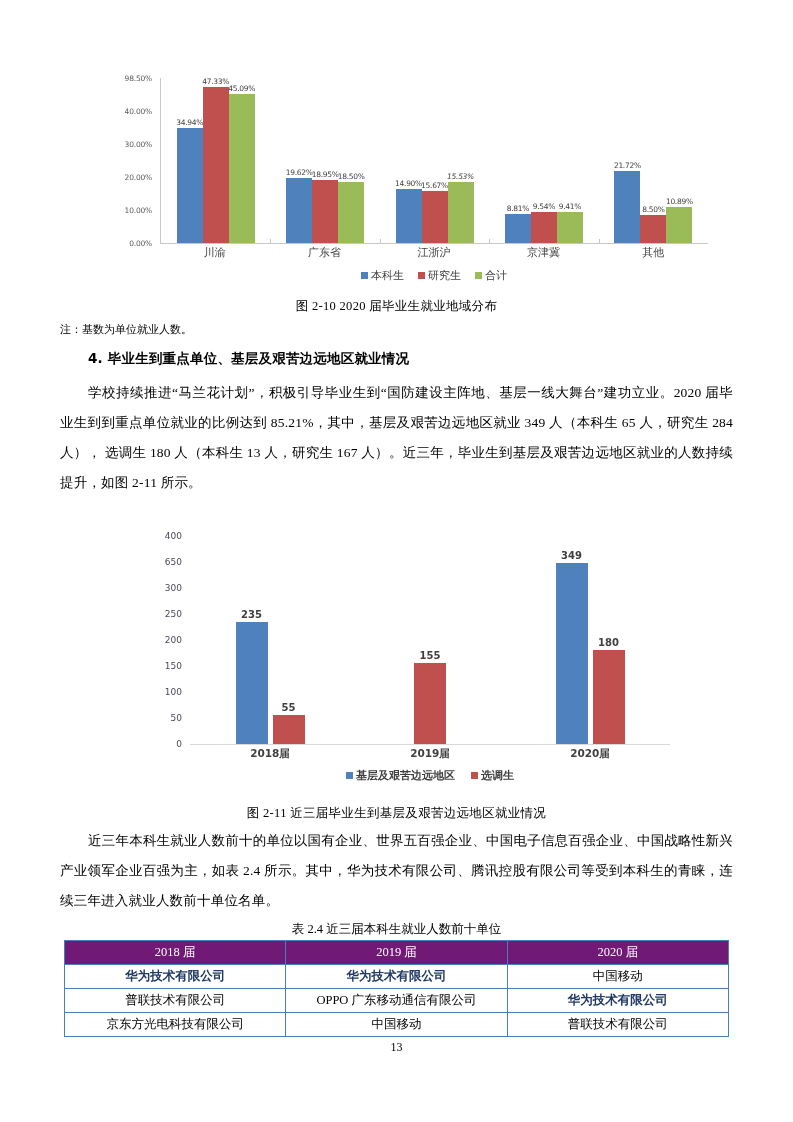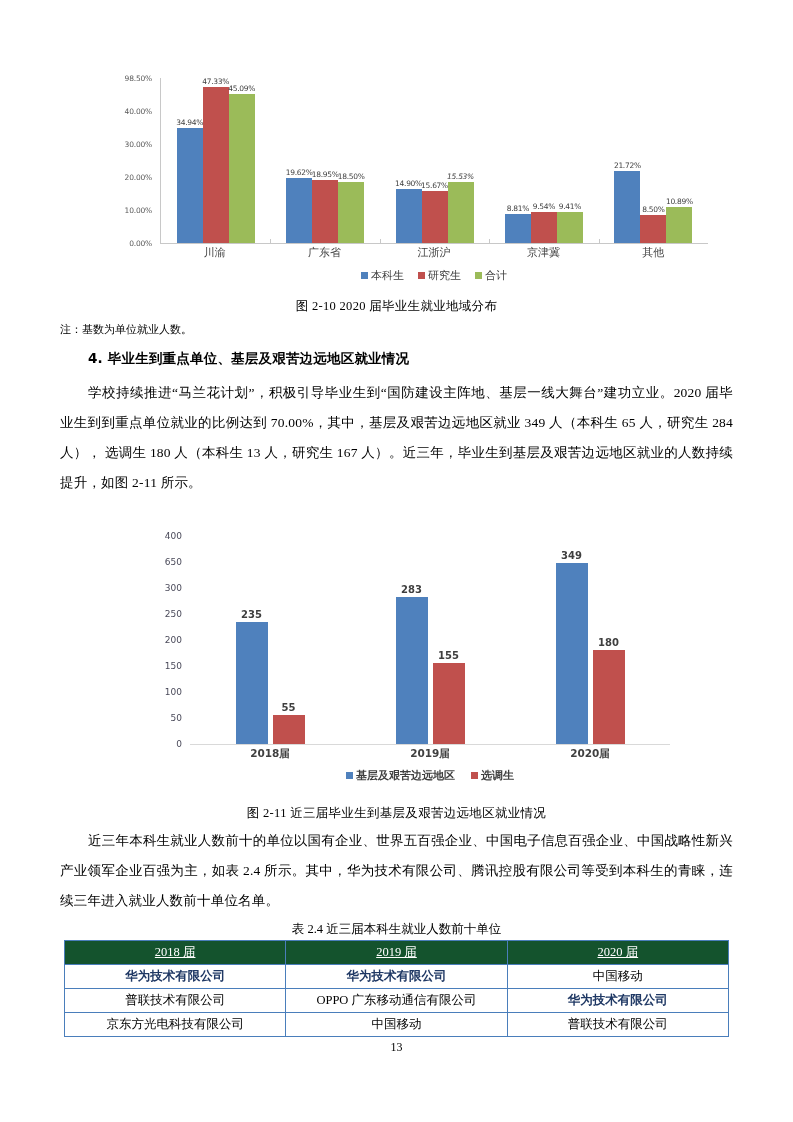--- a/index.html
+++ b/index.html
@@ -269,24 +269,23 @@
   }
   table.t24 th, table.t24 td {
     border: 1px solid #4A7EBB;
     text-align: center;
     font-size: 12.5px;
     height: 21px;
     padding: 1px 2px;
     font-weight: normal;
   }
   table.t24 th {
-    background: #14532d;
+    background: #701a75;
     color: #ffffff;
     font-weight: normal;
-    text-decoration: underline;
   }
   table.t24 td.hl {
     font-weight: bold;
     color: #1F3864;
   }
   .pagenum {
     position: absolute;
     left: 0;
     right: 0;
     top: 1040px;
@@ -388,21 +387,21 @@
         </div>
       </div>
   </div>
 
   <div class="fig-caption" style="position:absolute;left:60px;right:60px;top:298px;">图 2-10  2020 届毕业生就业地域分布</div>
 
   <div class="note" style="position:absolute;left:60px;top:322px;">注：基数为单位就业人数。</div>
 
   <div class="subhead" style="position:absolute;left:60px;right:60px;top:350px;">4. 毕业生到重点单位、基层及艰苦边远地区就业情况</div>
 
-  <div class="para" style="position:absolute;left:60px;right:60px;top:378px;">学校持续推进“马兰花计划”，积极引导毕业生到“国防建设主阵地、基层一线大舞台”建功立业。2020 届毕业生到到重点单位就业的比例达到 70.00%，其中，基层及艰苦边远地区就业 349 人（本科生 65 人，研究生 284 人）， 选调生 180 人（本科生 13 人，研究生 167 人）。近三年，毕业生到基层及艰苦边远地区就业的人数持续提升，如图 2-11 所示。</div>
+  <div class="para" style="position:absolute;left:60px;right:60px;top:378px;">学校持续推进“马兰花计划”，积极引导毕业生到“国防建设主阵地、基层一线大舞台”建功立业。2020 届毕业生到到重点单位就业的比例达到 85.21%，其中，基层及艰苦边远地区就业 349 人（本科生 65 人，研究生 284 人）， 选调生 180 人（本科生 13 人，研究生 167 人）。近三年，毕业生到基层及艰苦边远地区就业的人数持续提升，如图 2-11 所示。</div>
 
   <div class="chart2-wrap">
     <div class="c2-yaxis" id="c2-yaxis">
         <div class="c2-ytick" style="top: 208px;">0</div>
         <div class="c2-ytick" style="top: 182px;">50</div>
         <div class="c2-ytick" style="top: 156px;">100</div>
         <div class="c2-ytick" style="top: 130px;">150</div>
         <div class="c2-ytick" style="top: 104px;">200</div>
         <div class="c2-ytick" style="top: 78px;">250</div>
         <div class="c2-ytick" style="top: 52px;">300</div>
@@ -412,23 +411,20 @@
     <div class="c2-plot" id="c2-plot">
         <div class="c2-group">
           <div class="c2-bar sv-0" style="height: 122.2px;">
             <span class="lbl">235</span>
           </div>
           <div class="c2-bar sv-1" style="height: 28.6px;">
             <span class="lbl">55</span>
           </div>
         </div>
         <div class="c2-group">
-          <div class="c2-bar sv-0" style="height: 147.16px;">
-            <span class="lbl">283</span>
-          </div>
           <div class="c2-bar sv-1" style="height: 80.6px;">
             <span class="lbl">155</span>
           </div>
         </div>
         <div class="c2-group">
           <div class="c2-bar sv-0" style="height: 181.48px;">
             <span class="lbl">349</span>
           </div>
           <div class="c2-bar sv-1" style="height: 93.6px;">
             <span class="lbl">180</span>

